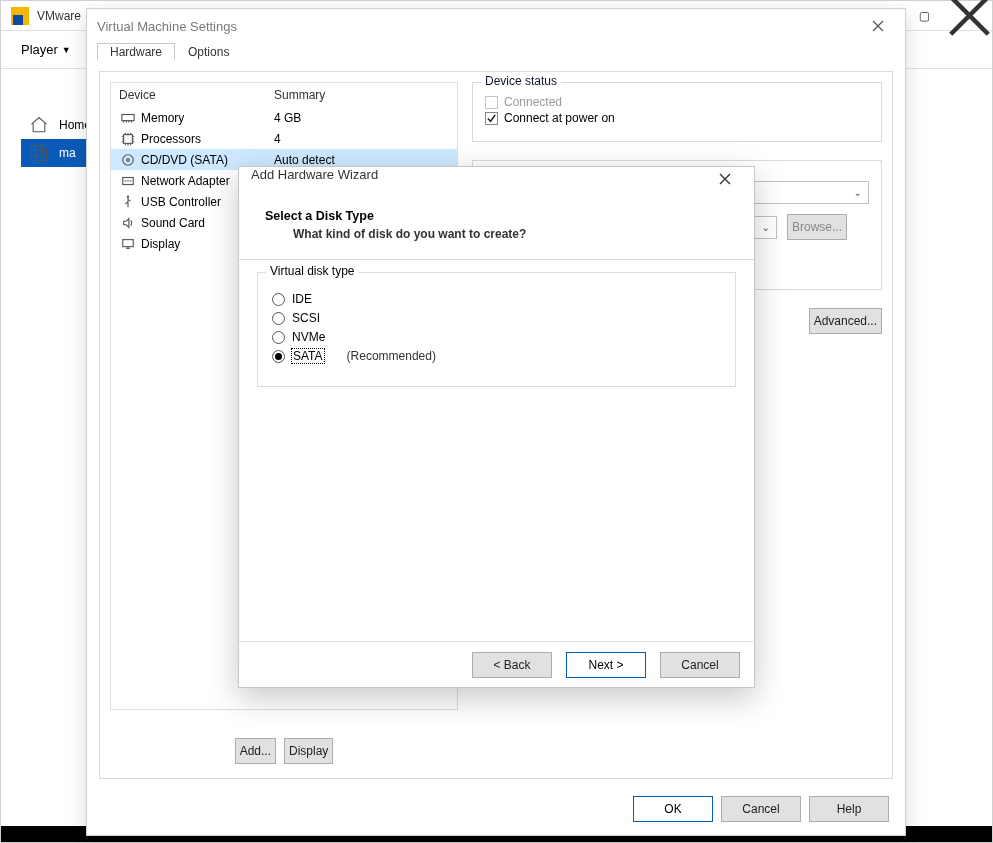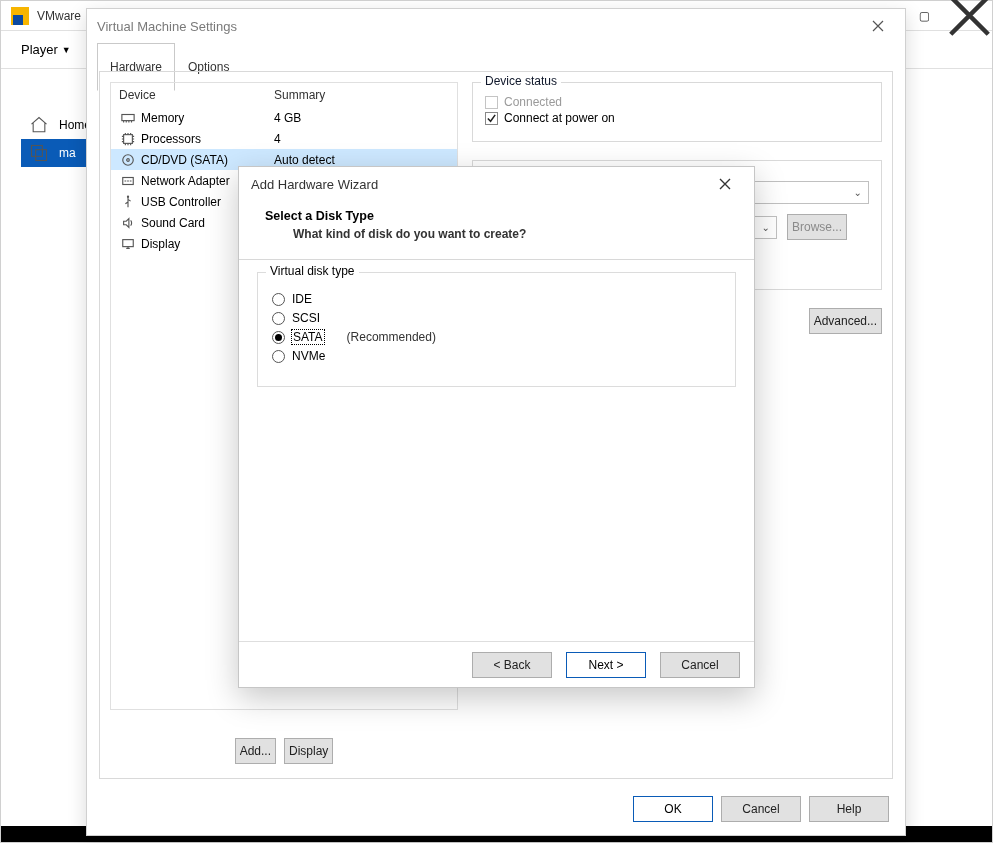--- a/index.html
+++ b/index.html
@@ -30,21 +30,21 @@
 
 .settings-dialog {
   position: absolute; left: 86px; top: 8px; width: 820px; height: 828px;
   background: #fff; border: 1px solid #d0d0d0; box-shadow: 0 6px 18px rgba(0,0,0,.15);
 }
 .settings-titlebar { height: 34px; display: flex; align-items: center; padding: 0 10px; color: #7a7a7a; font-size: 13px; }
 .settings-close { margin-left: auto; width: 34px; height: 28px; display: flex; align-items: center; justify-content: center; color: #555; }
 .settings-close svg { width: 12px; height: 12px; }
 
 .tabs { display: flex; margin-left: 10px; }
-.tab { padding: 16px 12px; font-size: 12px; border: 1px solid transparent; color: #333; }
+.tab { padding: 1px 12px; font-size: 12px; border: 1px solid transparent; color: #333; }
 .tab.active { border: 1px solid #c9c9c9; border-bottom: 1px solid #fff; background: #fff; }
 
 .settings-body { position: absolute; left: 12px; right: 12px; top: 62px; bottom: 56px; border: 1px solid #d9d9d9; padding: 10px 10px 0 10px; }
 .hw-left { position: absolute; left: 10px; top: 10px; width: 348px; bottom: 68px; border: 1px solid #e0e0e0; }
 .hw-header { display: flex; padding: 5px 8px; font-size: 12px; color: #333; }
 .hw-h-device { width: 155px; }
 .hw-rows { }
 .hw-row { display: flex; align-items: center; height: 21px; padding: 0 8px; font-size: 12px; }
 .hw-row.selected { background: #cde8ff; }
 .hw-icon { width: 18px; display: flex; align-items: center; justify-content: center; margin-right: 4px; }
@@ -72,21 +72,21 @@
 .detail-row.first .winselect { width: 398px; }
 .right-actions { margin-top: 8px; display: flex; justify-content: flex-end; }
 
 .settings-footer { position: absolute; left: 0; right: 0; bottom: 0; height: 52px; display: flex; align-items: center; justify-content: flex-end; gap: 8px; padding-right: 16px; }
 
 
 .wizard {
   position: absolute; left: 238px; top: 166px; width: 517px; height: 522px;
   background: #fff; border: 1px solid #c6c6c6; box-shadow: 0 10px 30px rgba(0,0,0,.22);
 }
-.wiz-titlebar { height: 34px; display: flex; align-items: center; padding: 12px 12px; font-size: 13px; color: #333; }
+.wiz-titlebar { height: 34px; display: flex; align-items: flex-start; padding: 0 12px; font-size: 13px; color: #333; }
 .wiz-close { margin-left: auto; width: 34px; height: 24px; display: flex; align-items: center; justify-content: center; }
 .wiz-close svg { width: 12px; height: 12px; }
 .wiz-head { padding: 8px 20px 12px 26px; }
 .wiz-h1 { font-weight: 700; font-size: 12.5px; }
 .wiz-sub { font-size: 12px; padding-left: 28px; margin-top: 4px; color: #333; font-weight: bold; }
 .hr { height: 1px; background: #d8d8d8; margin: 6px 0 0; }
 
 .wiz-body { padding: 12px 18px; }
 .radio-group { border: 1px solid #dcdcdc; padding: 14px 14px 18px; font-size: 12px; position: relative; }
 .radio-group .legend { position: absolute; top: -9px; left: 8px; background: #fff; padding: 0 4px; }
@@ -315,30 +315,30 @@
 
       <label class="radio">
         <span class="wradio"></span>
         <span class="rtext">IDE</span>
       </label>
       <label class="radio">
         <span class="wradio"></span>
         <span class="rtext">SCSI</span>
       </label>
       <label class="radio">
+        <span class="wradio"></span>
+        <span class="rtext">NVMe</span>
+      </label>
+      <label class="radio">
         <span class="wradio checked">
             <span class="dot"></span>
           </span>
         <span class="rtext fsel">SATA</span>
         <span class="rec">(Recommended)</span>
       </label>
-      <label class="radio">
-        <span class="wradio"></span>
-        <span class="rtext">NVMe</span>
-      </label>
     </div>
   </div>
 
   <div class="wiz-footer">
     <button class="btn" style="width:80px">&lt; Back</button>
     <button class="btn default" style="width:80px">Next &gt;</button>
     <button class="btn" style="width:80px">Cancel</button>
   </div>
 </div>
 

